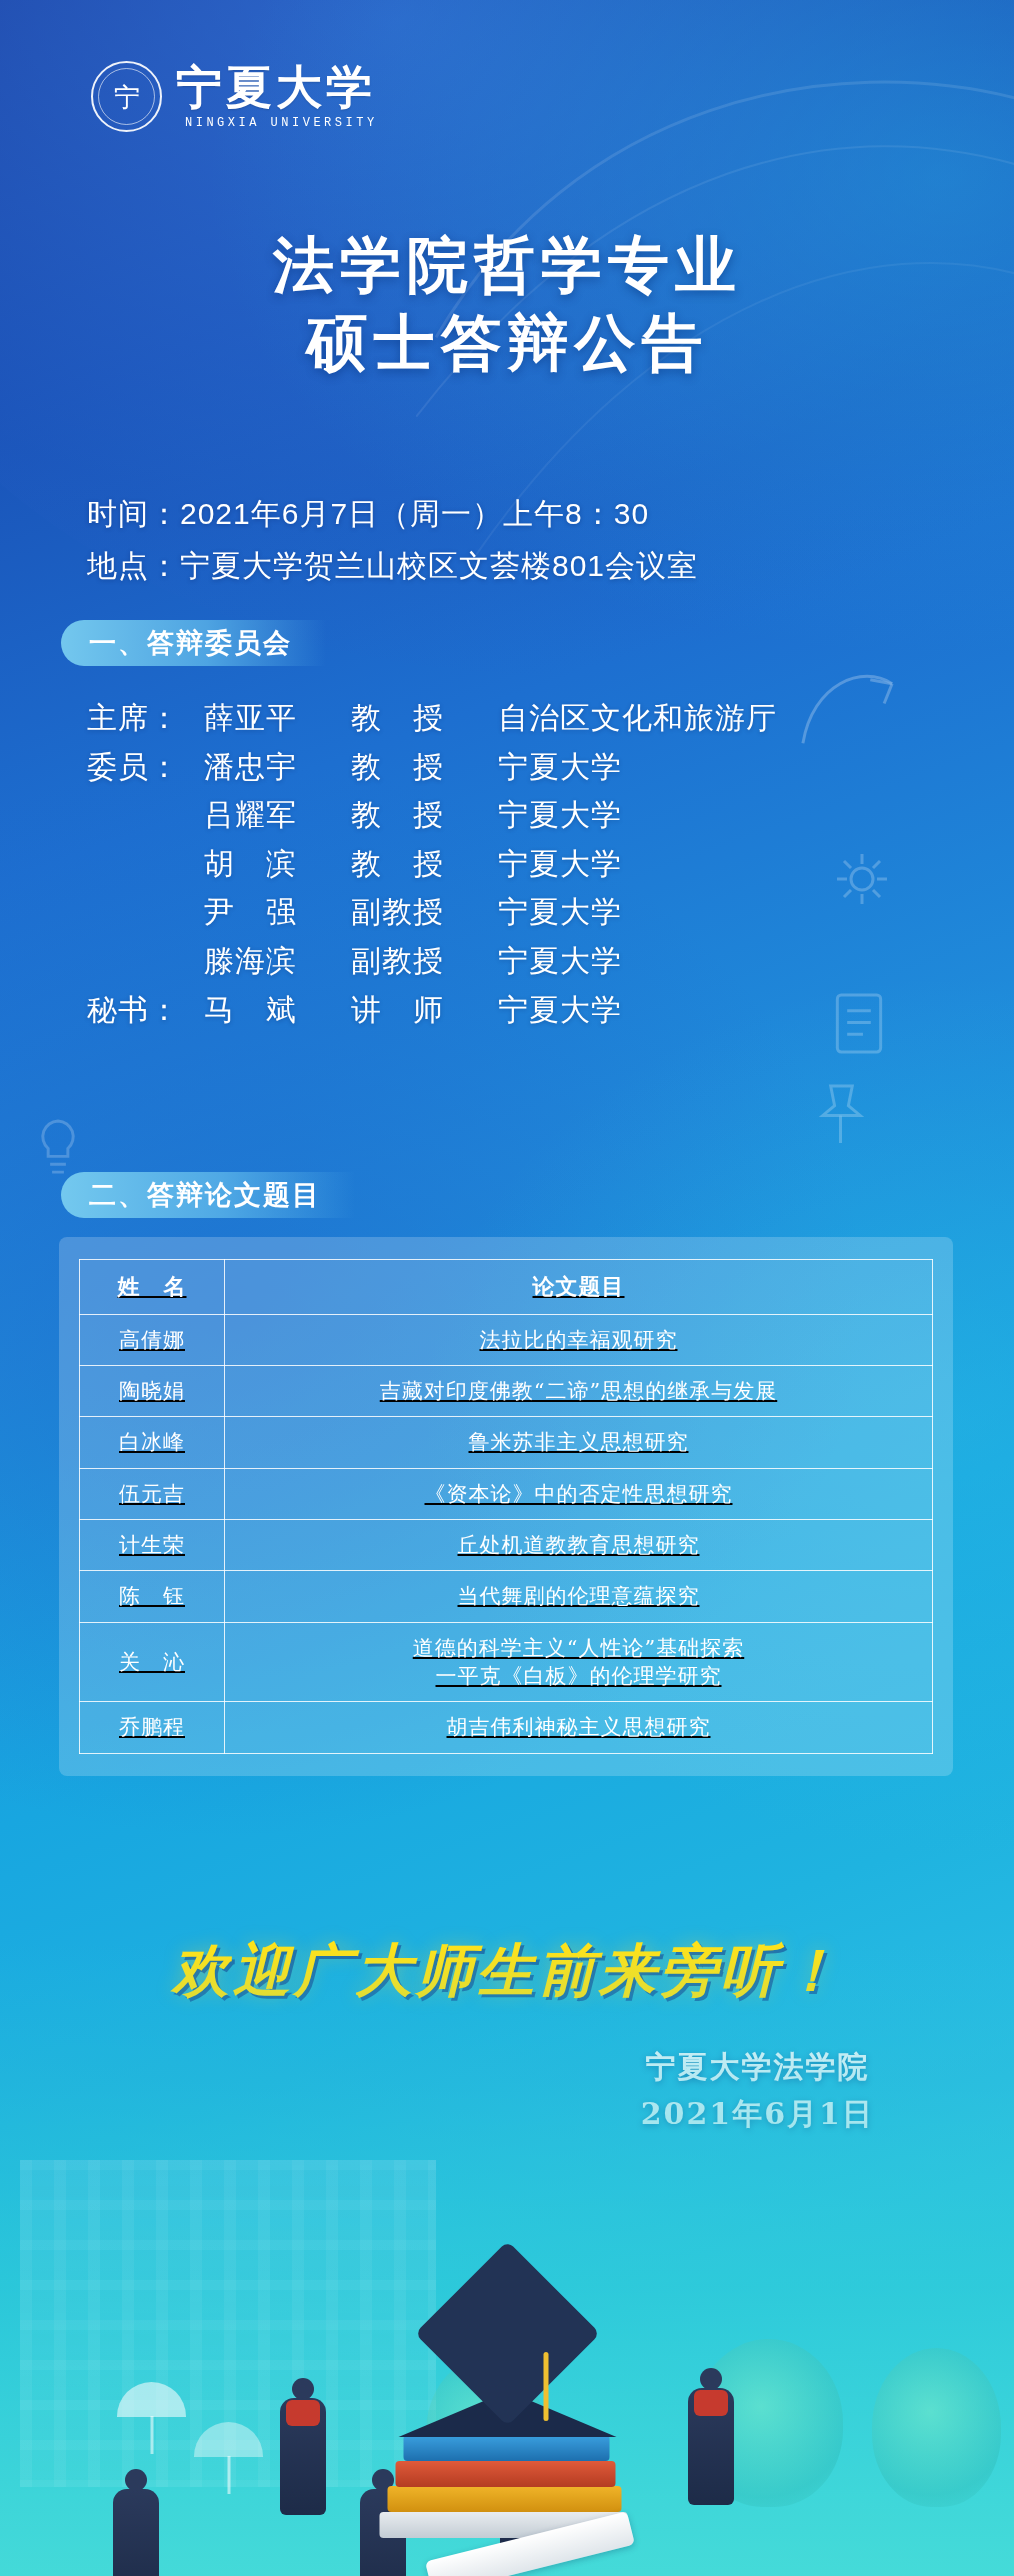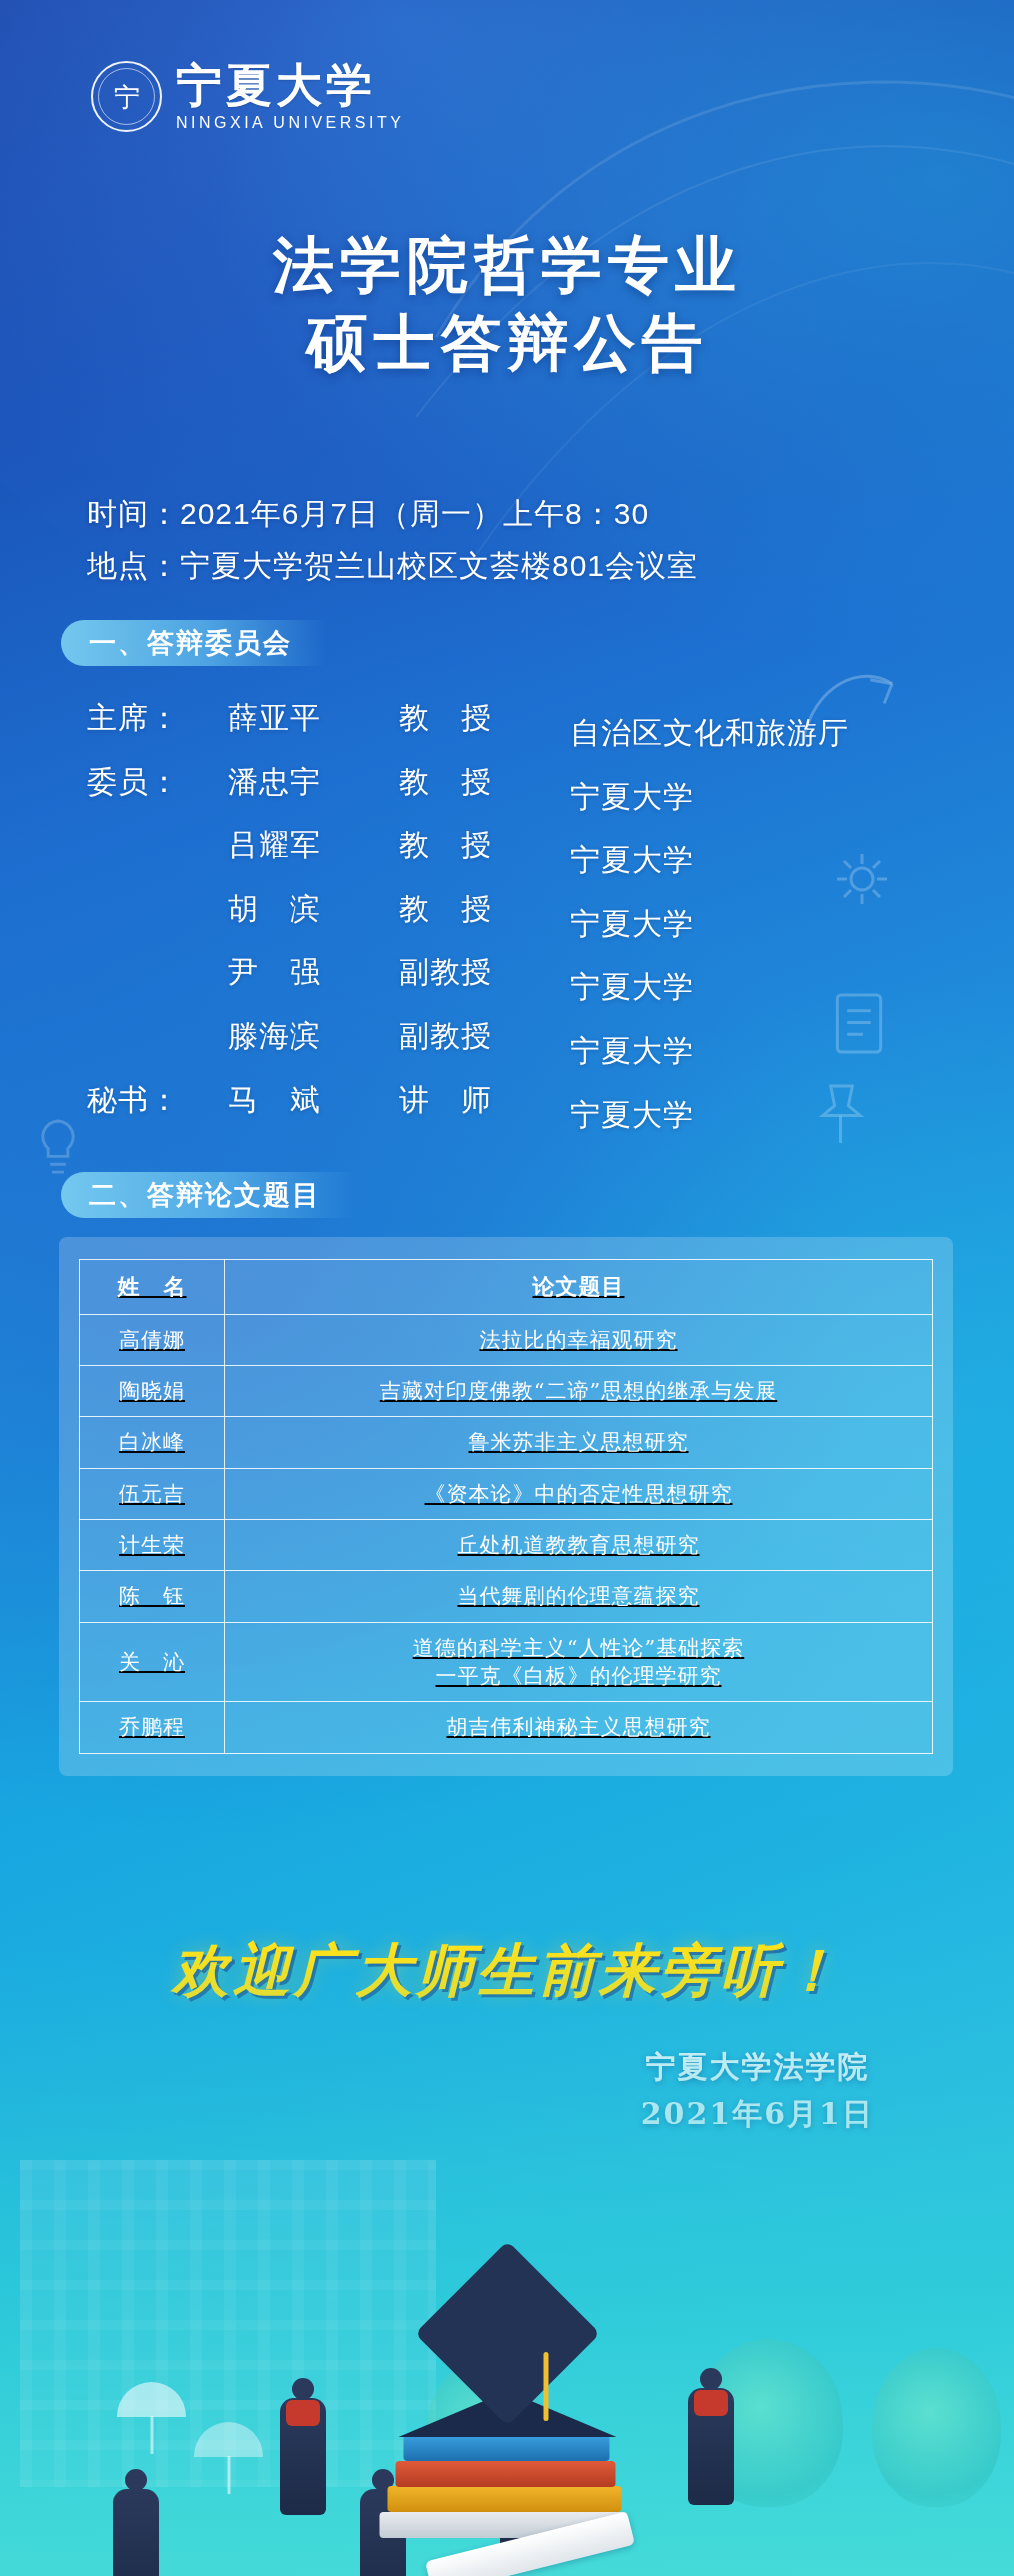--- a/index.html
+++ b/index.html
@@ -93,24 +93,25 @@
     font-family: "DejaVu Serif", serif;
     color: #ffffff;
     font-size: 46px;
     font-weight: 700;
     letter-spacing: 4px;
     line-height: 1.05;
     text-shadow: 0 1px 2px rgba(0,0,0,.15);
   }
   .logo-en {
     color: #ffffff;
-    font-size: 16px;
+    font-size: 12px;
     letter-spacing: 3.5px;
     margin-top: 5px;
-    font-family: Liberation Sans, sans-serif;
+    font-family: Liberation Mono, monospace;
+    margin-left: 9px;
   }
 
   
   .title-block {
     position: absolute;
     top: 226px;
     left: 0; right: 0;
     text-align: center;
   }
   .title-line {
@@ -157,25 +158,25 @@
   .committee {
     position: absolute;
     left: 87px;
     top: 694px;
     color: #ffffff;
     font-size: 30px;
     line-height: 1.62;
     letter-spacing: 1px;
     text-shadow: 0 1px 4px rgba(0,30,90,.3);
   }
-  .c-row { display: flex; white-space: pre; gap: 24px; }
+  .c-row { display: flex; white-space: pre; }
   .c-lead { width: 117px; display: inline-block; }
   .c-name { display: inline-block; width: 147px; }
   .c-title { display: inline-block; width: 147px; }
-  .c-org { display: inline-block; margin-top: 15px; }
+  .c-org { display: inline-block; }
 
   
   .table-wrap {
     position: absolute;
     left: 59px;
     top: 1237px;
     width: 894px;
     background: rgba(255,255,255,.20);
     border-radius: 8px;
     padding: 22px 20px;

